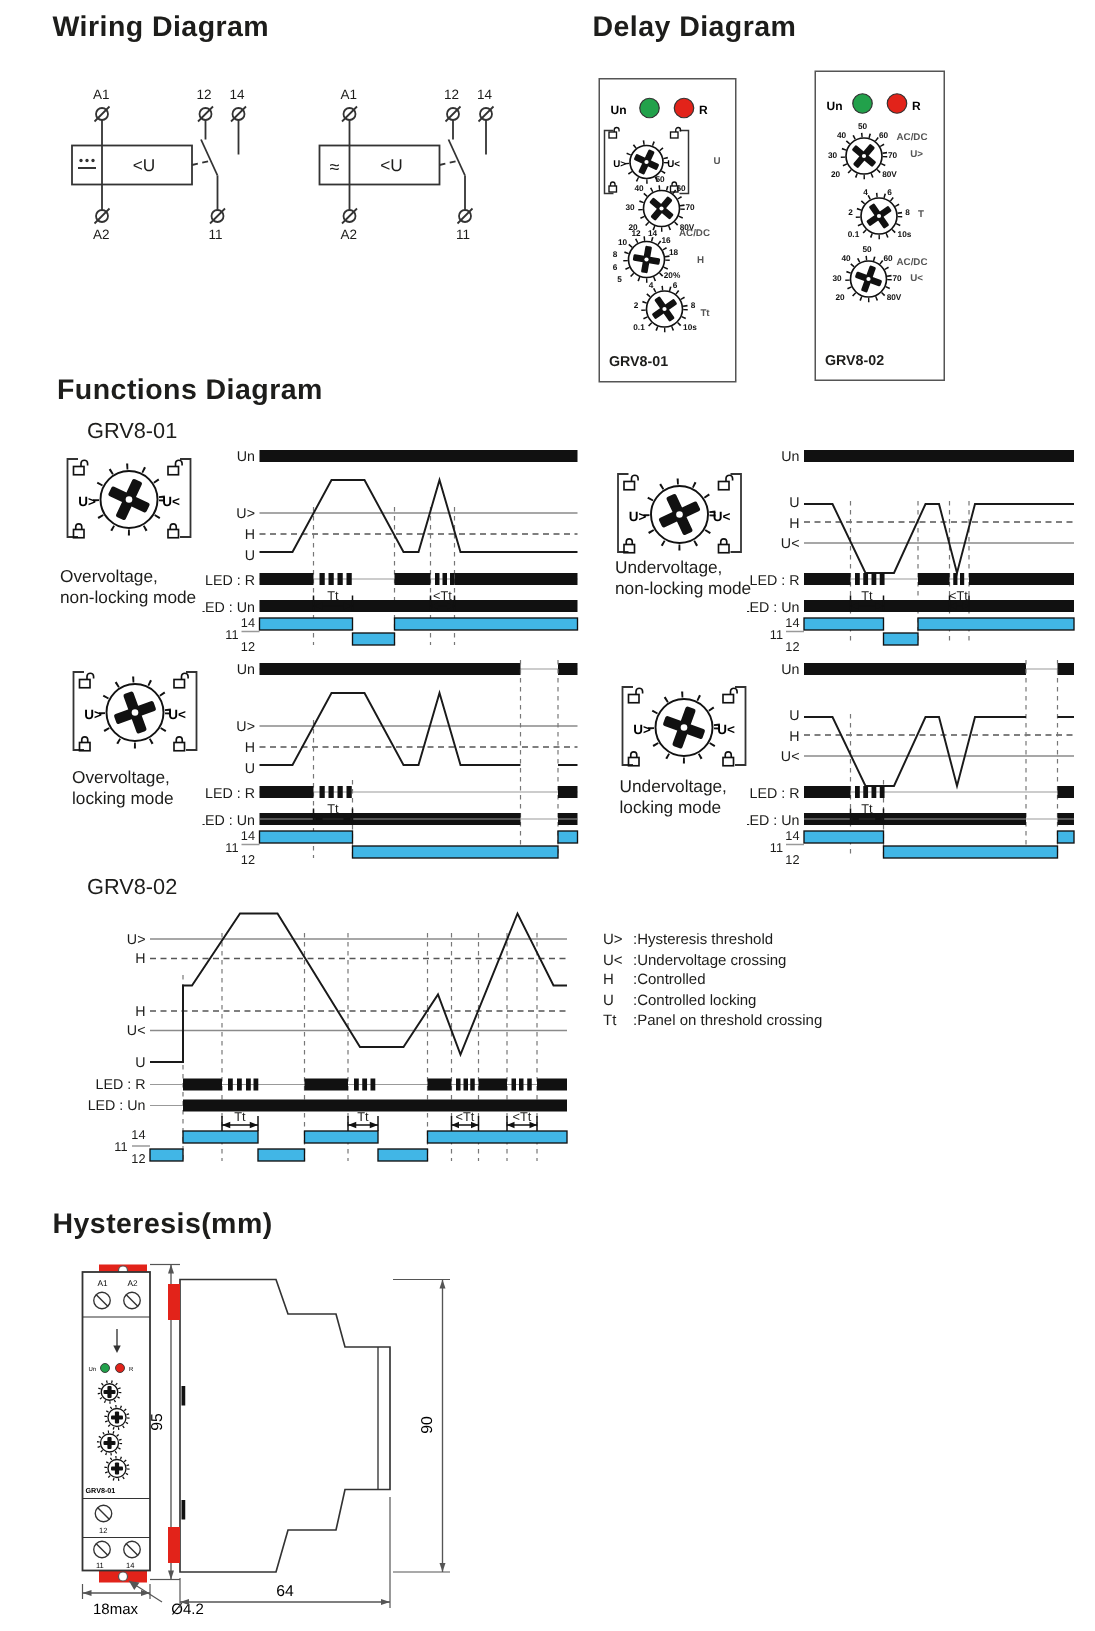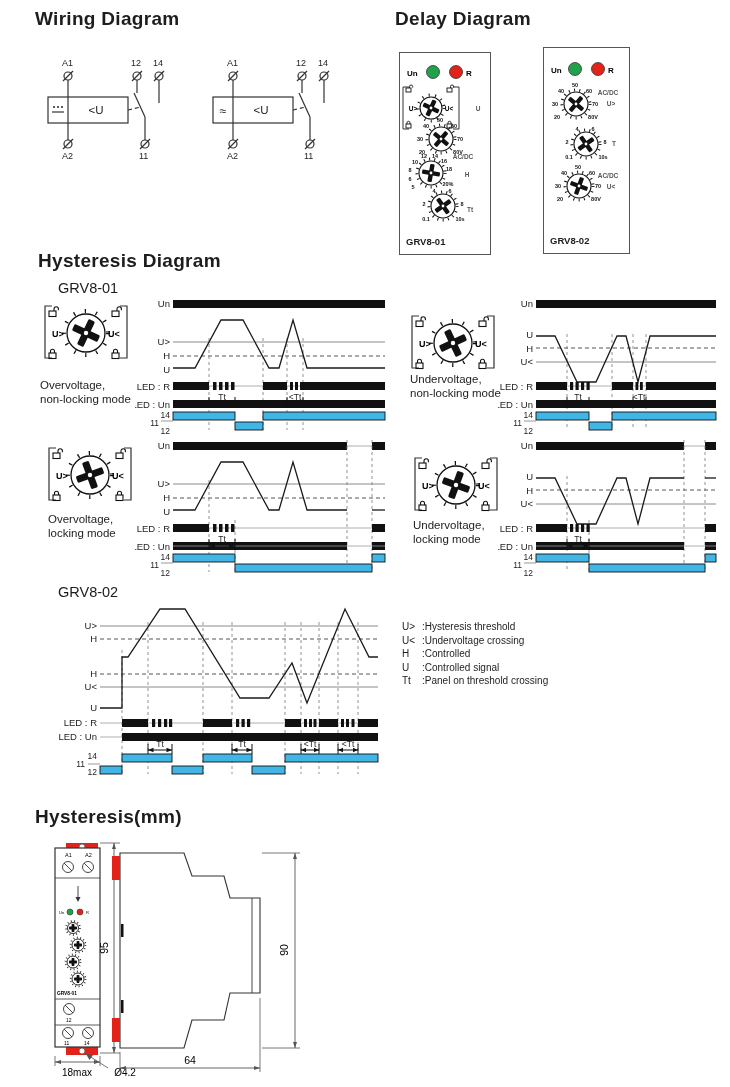--- a/index.html
+++ b/index.html
@@ -266,21 +266,21 @@
       <span class="kl" style="left:45px;top:13px;">60</span>
       <span class="kl" style="left:51px;top:26px;">70</span>
       <span class="kl" style="left:49px;top:39px;">80V</span>
     </div>
     <span class="plabel" style="left:64px;top:127px;">AC/DC</span>
     <span class="plabel" style="left:67px;top:138px;">U&lt;</span>
 
     <span class="pname" style="left:6px;top:187px;">GRV8-02</span>
   </div>
 
-  <div class="abs h1" style="left:38px;top:250px;">Hysteresis Diagram</div>
+  <div class="abs h1" style="left:38px;top:250px;">Functions Diagram</div>
   <div class="abs sub" style="left:58px;top:280px;">GRV8-01</div>
 
   <svg class="abs" style="left:38px;top:298px;" width="96" height="78" viewBox="0 0 96 78">
     <path d="M14,8 h-7 v52 h7" stroke="#333" stroke-width="1.2" fill="none"></path>
     <path d="M82,8 h7 v52 h-7" stroke="#333" stroke-width="1.2" fill="none"></path>
     <g stroke="#111" fill="none" stroke-width="1.1">
         <rect x="11" y="13" width="7" height="5.5"></rect>
         <path d="M16,13 V11 a2.2,2.2 0 0 1 4.4,0 V12.3"></path>
       </g>
     <g stroke="#111" fill="none" stroke-width="1.1">
@@ -741,21 +741,21 @@
       <text x="187" y="149">Tt</text>
       <text x="255" y="149">&lt;Tt</text>
       <text x="293" y="149">&lt;Tt</text>
     </g>
   </svg>
 
   <div class="abs" style="left:402px;top:620px;">
     <div class="lg"><span class="lgk">U&gt;</span><span>:Hysteresis threshold</span></div>
     <div class="lg"><span class="lgk">U&lt;</span><span>:Undervoltage crossing</span></div>
     <div class="lg"><span class="lgk">H</span><span>:Controlled</span></div>
-    <div class="lg"><span class="lgk">U</span><span>:Controlled signal</span></div>
+    <div class="lg"><span class="lgk">U</span><span>:Controlled locking</span></div>
     <div class="lg"><span class="lgk">Tt</span><span>:Panel on threshold crossing</span></div>
   </div>
 
   <div class="abs h1" style="left:35px;top:806px;">Hysteresis(mm)</div>
 
   <svg class="abs" style="left:42px;top:840px;" width="100" height="242" viewBox="0 0 100 242">
     <rect x="24" y="3" width="32" height="8" fill="#e2231a"></rect>
     <circle cx="40" cy="7" r="3" fill="#fff" stroke="#555" stroke-width="0.8"></circle>
     <rect x="24" y="207" width="32" height="8" fill="#e2231a"></rect>
     <circle cx="40" cy="211" r="3" fill="#fff" stroke="#555" stroke-width="0.8"></circle>

